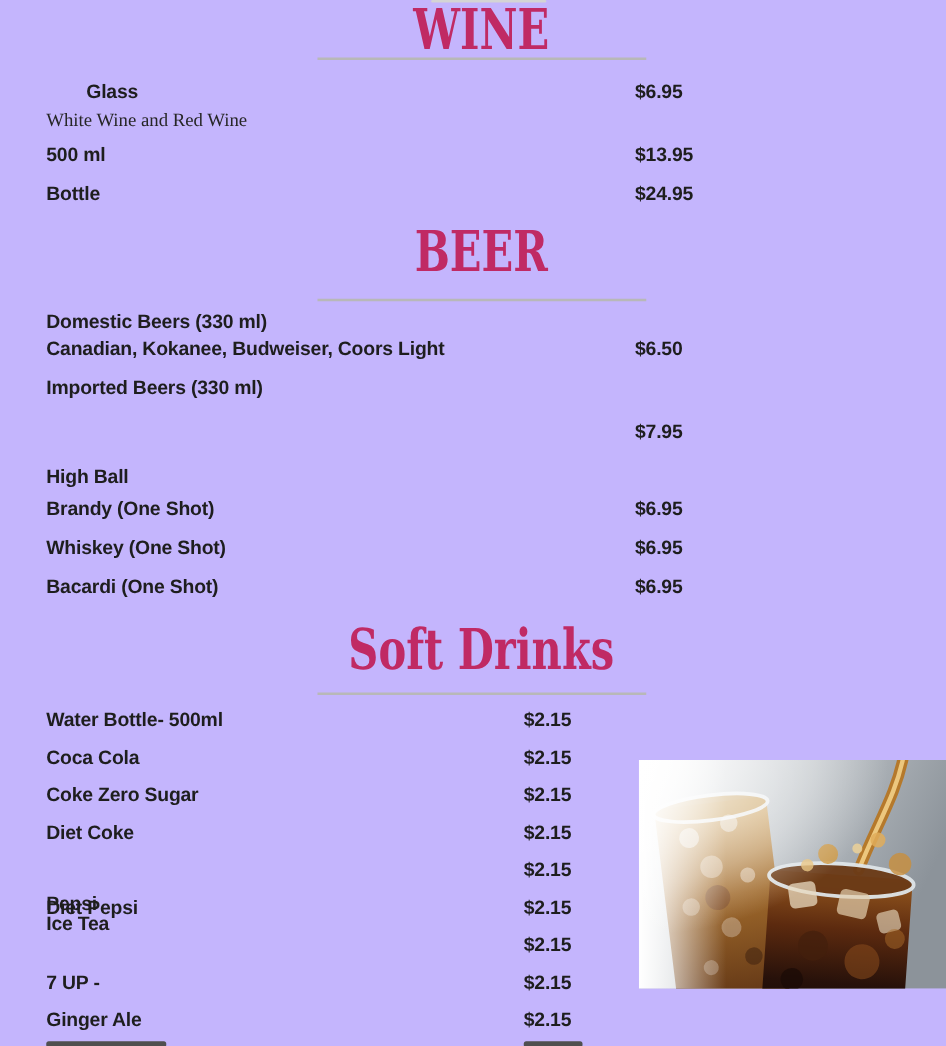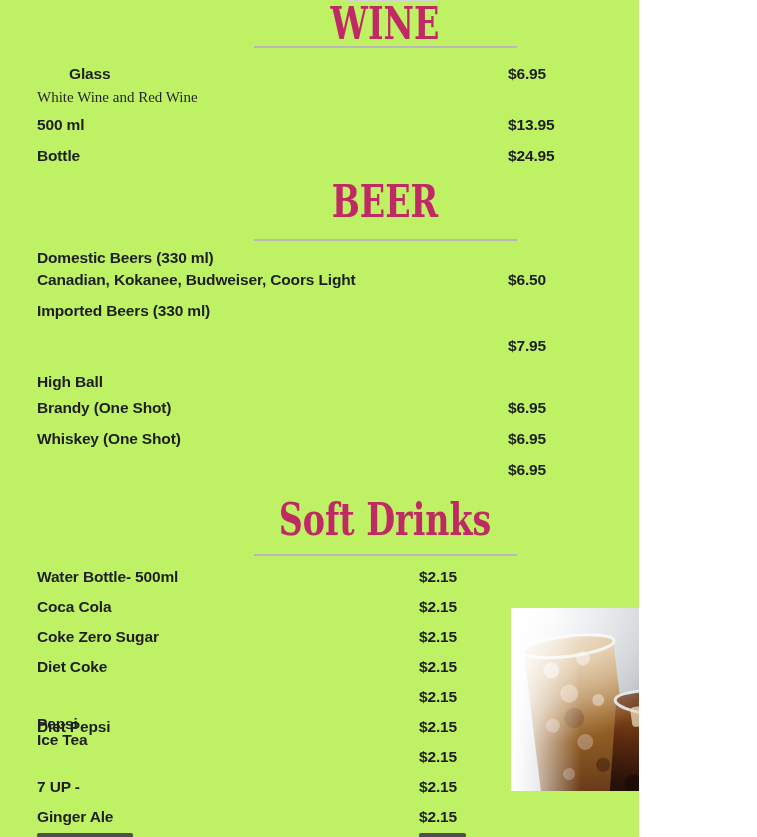--- a/index.html
+++ b/index.html
@@ -1,17 +1,17 @@
 <!DOCTYPE html>
 <html><head>
 <meta charset="utf-8">
 <style>
   html,body{margin:0;padding:0;background:#fff;}
   .page{
-    position:relative;width:639px;height:837px;background:#bef264;
+    position:relative;width:757px;height:837px;background:#c4b5fd;
     overflow:hidden;font-family:"Liberation Sans",sans-serif;
   }
   .section-title{
     position:absolute;left:0;width:770px;text-align:center;
     font-family:"DejaVu Serif",serif;font-weight:700;font-size:45px;line-height:45px;
     transform:scaleX(0.74);transform-origin:385px 50%;white-space:nowrap;
   }
   .section-divider{
     position:absolute;left:254px;width:263px;height:2px;background:#b8b8b8;
   }
@@ -125,20 +125,21 @@
     <div class="item-name" style="top: 248px; left: 37px; color: rgb(30, 30, 30);">Domestic Beers (330 ml)</div>
     <div class="item-desc-bold" style="top: 270px; left: 37px;">Canadian, Kokanee, Budweiser, Coors Light</div>
     <div class="item-price" style="top: 270px; left: 508px; color: rgb(30, 30, 30);">$6.50</div>
     <div class="item-name" style="top: 301px; left: 37px; color: rgb(30, 30, 30);">Imported Beers (330 ml)</div>
     <div class="item-price" style="top: 336px; left: 508px; color: rgb(30, 30, 30);">$7.95</div>
     <div class="item-name" style="top: 372px; left: 37px; color: rgb(30, 30, 30);">High Ball</div>
     <div class="item-name" style="top: 398px; left: 37px; color: rgb(30, 30, 30);">Brandy (One Shot)</div>
     <div class="item-price" style="top: 398px; left: 508px; color: rgb(30, 30, 30);">$6.95</div>
     <div class="item-name" style="top: 429px; left: 37px; color: rgb(30, 30, 30);">Whiskey (One Shot)</div>
     <div class="item-price" style="top: 429px; left: 508px; color: rgb(30, 30, 30);">$6.95</div>
+    <div class="item-name" style="top: 460px; left: 37px; color: rgb(30, 30, 30);">Bacardi (One Shot)</div>
     <div class="item-price" style="top: 460px; left: 508px; color: rgb(30, 30, 30);">$6.95</div>
     <div class="section-title" style="top: 497px; color: rgb(192, 42, 100);">Soft Drinks</div>
     <div class="section-divider" style="top: 554px; background: rgb(184, 184, 184);"></div>
     <div class="item-name" style="top: 567px; left: 37px; color: rgb(30, 30, 30);">Water Bottle- 500ml</div>
     <div class="item-price" style="top: 567px; left: 419px; color: rgb(30, 30, 30);">$2.15</div>
     <div class="item-name" style="top: 597px; left: 37px; color: rgb(30, 30, 30);">Coca Cola</div>
     <div class="item-price" style="top: 597px; left: 419px; color: rgb(30, 30, 30);">$2.15</div>
     <div class="item-name" style="top: 627px; left: 37px; color: rgb(30, 30, 30);">Coke Zero Sugar</div>
     <div class="item-price" style="top: 627px; left: 419px; color: rgb(30, 30, 30);">$2.15</div>
     <div class="item-name" style="top: 657px; left: 37px; color: rgb(30, 30, 30);">Diet Coke</div>

